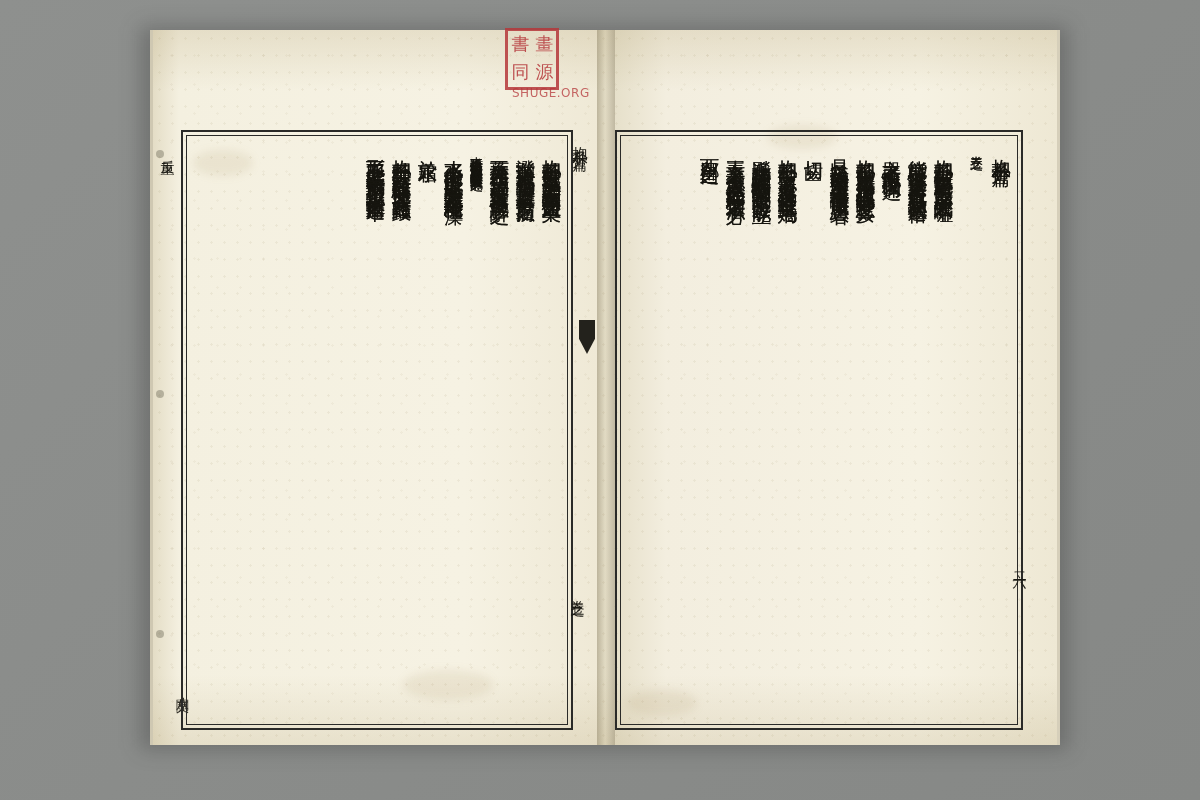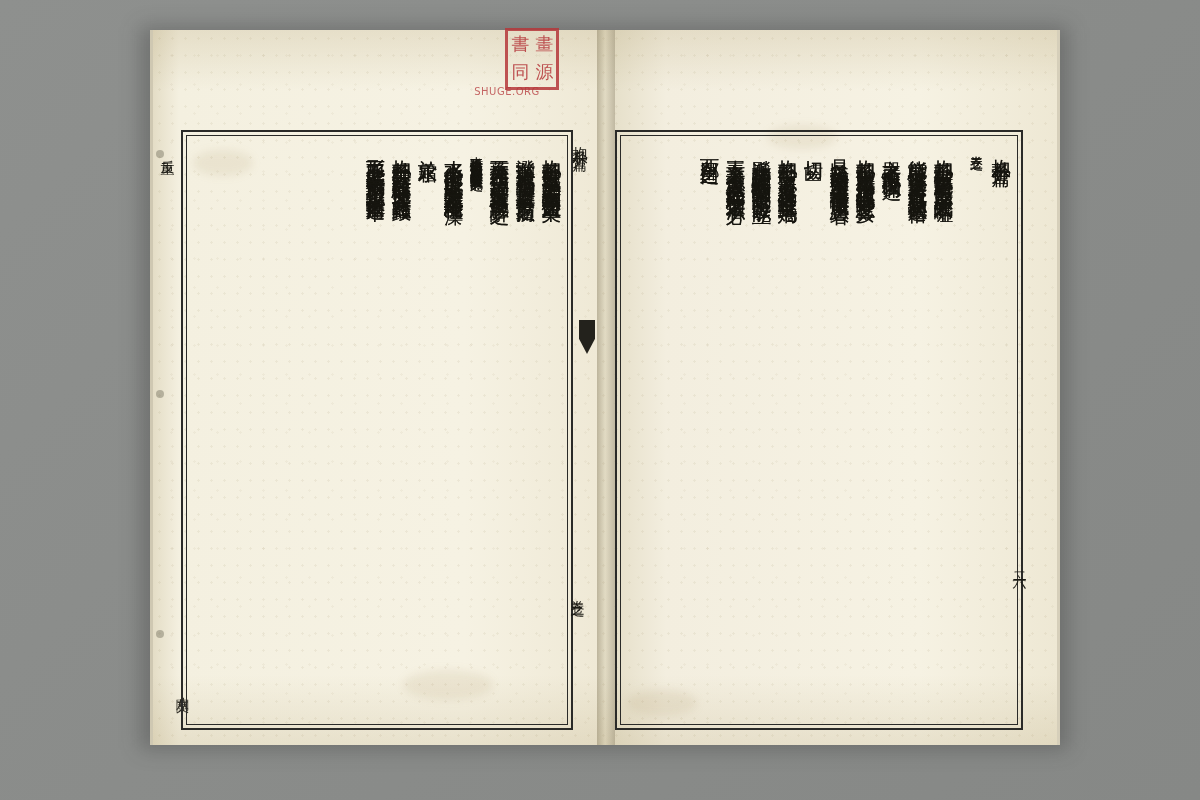--- a/index.html
+++ b/index.html
@@ -207,25 +207,25 @@
     grid-template-columns: 1fr 1fr;
     align-items: center;
     justify-items: center;
     opacity: 0.85;
     letter-spacing: 0;
     z-index: 20;
   }
   .seal span { transform: scale(1.05); }
   .watermark {
     position: absolute;
-    left: 471px;
+    left: 512px;
     top: 86px;
     width: 72px;
-    text-align: center;
-    font-size: 10px;
+    text-align: left;
+    font-size: 12px;
     color: #b5373a;
     letter-spacing: 0.5px;
     opacity: 0.75;
     font-family: "DejaVu Sans", sans-serif;
     z-index: 20;
   }
   
   .edge-tint {
     position: absolute;
     pointer-events: none;

